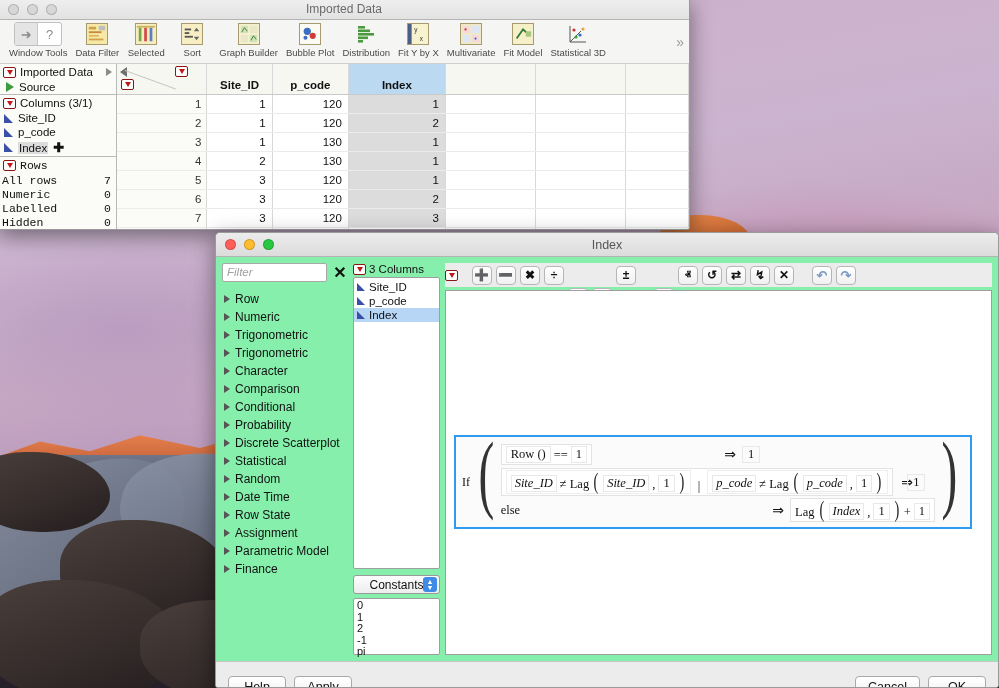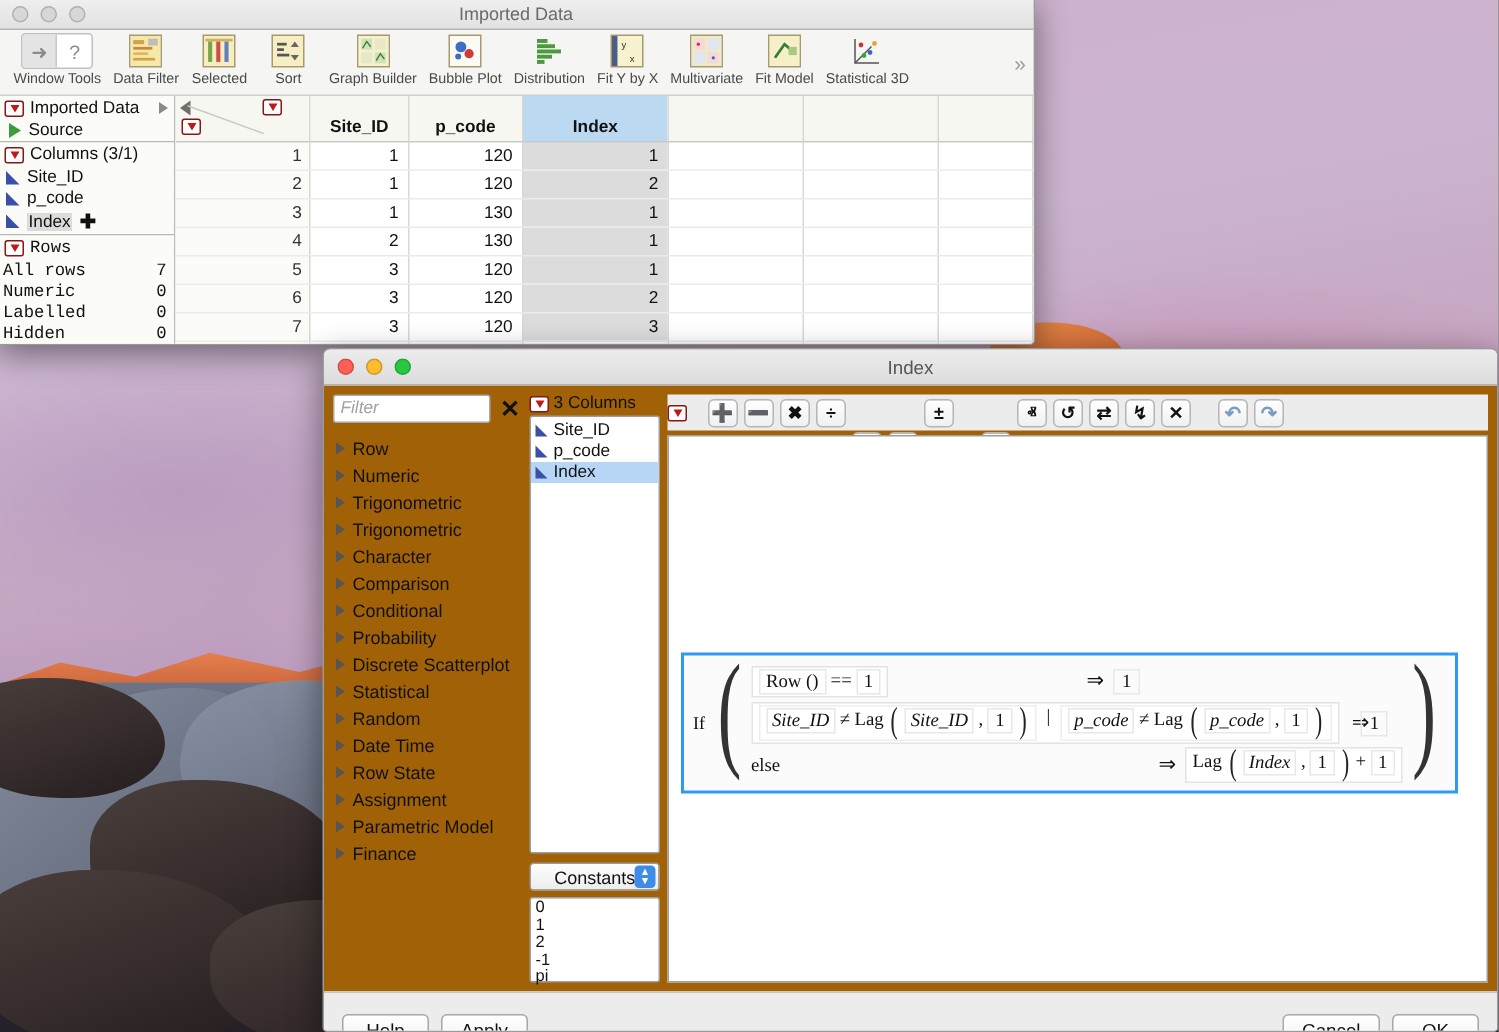--- a/index.html
+++ b/index.html
@@ -120,21 +120,21 @@
   td.num { text-align:right; padding-right:6px; }
   td.gray { background:#dcdcdc; }
   .cornerbox { position:relative; background:#f7f7f2; }
   .cornerbox .tri1 { position:absolute; left:3px; top:3px; width:0;height:0;border-top:5px solid transparent;border-bottom:5px solid transparent;border-right:7px solid #6e6e6e;}
   .cornerbox .diag { position:absolute; left:8px; top:6px; width:54px; height:1px; background:#c8c8c8; transform:rotate(20deg); transform-origin:left center;}
   .minired { position:absolute; width:13px; height:11px; background:#fff; border:1px solid #8a1515; border-radius:2px; display:flex; align-items:center; justify-content:center;}
   .minired i { width:0;height:0;border-left:3.5px solid transparent;border-right:3.5px solid transparent;border-top:5px solid #c01818;}
 
   
   #fwin { left:215px; top:232px; width:784px; height:456px; }
-  .fbody { display:flex; height:404px; background:#a16207; }
+  .fbody { display:flex; height:404px; background:#86efac; }
   .fcol1 { width:137px; padding:6px 4px 6px 6px; display:flex; flex-direction:column; }
   .filterrow { display:flex; gap:4px; align-items:center; }
   .filterbox { flex:1; height:19px; border:1px solid #a8a8a8; border-radius:2px; background:#fff; font-style:italic; color:#a0a0a0; font-size:11.5px; padding:0 4px; line-height:17px;}
   .xbtn { width:18px; height:18px; display:flex; align-items:center; justify-content:center; font-size:16px; font-weight:bold; color:#111; cursor:pointer;}
   .funclist { margin-top:8px; font-size:12px; }
   .funcitem { display:flex; align-items:center; gap:5px; line-height:18px; padding-left:2px; }
   .tri { width:0;height:0;border-top:4px solid transparent;border-bottom:4px solid transparent;border-left:6px solid #555; flex:none;}
 
   .fcol2 { width:90px; padding:6px 3px 6px 0; display:flex; flex-direction:column; }
   .colhdr { display:flex; align-items:center; gap:3px; font-size:11.5px; margin-bottom:2px;}
@@ -166,21 +166,21 @@
   .gap { width:10px; flex:none;}
   .canvas { flex:1; background:#fff; border:1px solid #9e9e9e; margin-top:3px; position:relative; overflow:hidden;}
 
   
   .expr { position:absolute; left:8px; top:144px; border:2px solid #2e9bf0; background:#fbfbfb; padding:3px 6px; }
   .ifrow { display:flex; align-items:stretch; font-family:"Liberation Serif", serif; }
   .paren { font-size:86px; line-height:.78; color:#333; font-family:"Liberation Serif",serif; transform:scaleX(.55); }
   .iflabel { display:flex; align-items:center; font-size:12px; padding-right:2px; font-family:"Liberation Serif",serif;}
   .ifrows { display:flex; flex-direction:column; justify-content:center; }
   .line { display:flex; align-items:center; min-height:28px; }
-  .cellbox { border:1px solid #e3e3e3; padding:1px 4px; display:inline-flex; align-items:flex-start; gap:3px; background:#fff;}
+  .cellbox { border:1px solid #e3e3e3; padding:1px 4px; display:inline-flex; align-items:flex-end; gap:3px; background:#fff;}
   .var { font-style:italic; font-family:"Liberation Serif",serif; font-size:12.5px; border:1px solid #e8e8e8; padding:0 3px; background:#fff;}
   .plain { font-family:"Liberation Serif",serif; font-size:12.5px; }
   .lit { border:1px solid #e8e8e8; padding:0 4px; font-family:"Liberation Serif",serif; font-size:12.5px; background:#fff;}
   .bigparen { font-family:"Liberation Serif",serif; font-size:24px; line-height:.8; transform:scaleX(.6); display:inline-block; color:#222;}
   .arrowcol { width:150px; text-align:right; padding-right:6px; font-size:14px; font-family:"Liberation Serif",serif;}
   .resultbox { border:1px solid #e8e8e8; padding:0 5px; font-family:"Liberation Serif",serif; font-size:12.5px;}
 
   .fbuttons { height:50px; background:#ececec; border-top:1px solid #c6c6c6; display:flex; align-items:center; padding:0 12px; gap:8px;}
   .btn {
     min-width:58px; height:22px; padding:0 12px;

